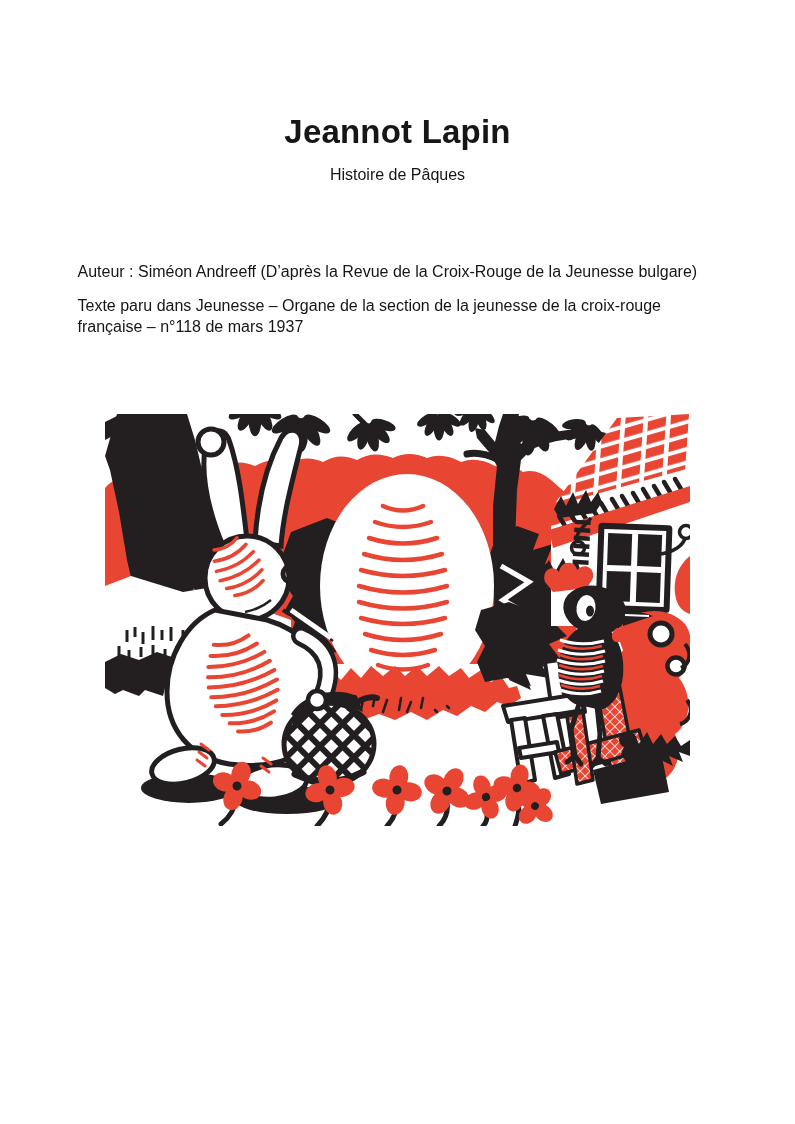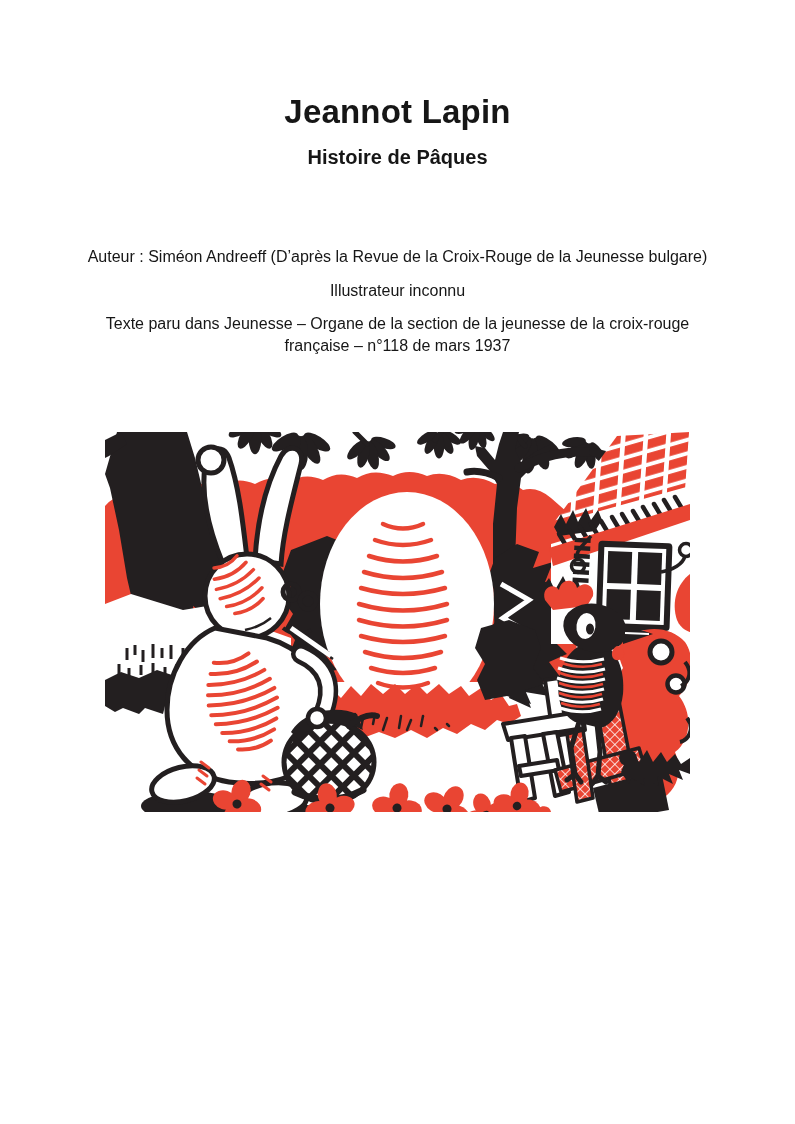--- a/index.html
+++ b/index.html
@@ -1,32 +1,31 @@
 <!DOCTYPE html>
 <html><head>
 <meta charset="utf-8">
 <style>
   html,body{margin:0;padding:0;background:#ffffff;}
   .page{position:relative;width:795px;height:812px;background:#ffffff;overflow:hidden;
-        font-family:"Liberation Sans",sans-serif;color:#161616;}
+        font-family:"Liberation Sans",sans-serif;color:#161616;margin-top:20px;}
   h1{font-size:33px;font-weight:bold;text-align:center;margin:93px 0 0;letter-spacing:.2px;}
-  h2{font-size:20px;font-weight:bold;text-align:center;margin:15px 0 0;}
-  .credit{width:640px;margin:12px auto 0;text-align:center;font-size:16px;line-height:21.5px;}
+  h2{font-size:16px;font-weight:normal;text-align:center;margin:15px 0 0;}
+  .credit{width:640px;margin:12px auto 0;text-align:left;font-size:16px;line-height:21.5px;}
   .credit-first{margin-top:77px;}
   figure{margin:76px 0 0;padding:0;}
   svg{display:block;margin:0 auto;}
 </style>
 </head>
 <body>
 
 <div class="page">
   <h1>Jeannot Lapin</h1>
   <h2>Histoire de Pâques</h2>
   <p class="credit credit-first">Auteur : Siméon Andreeff (D’après la Revue de la Croix-Rouge de la Jeunesse bulgare)</p>
-  <p class="credit">Illustrateur inconnu</p>
   <p class="credit">Texte paru dans Jeunesse – Organe de la section de la jeunesse de la croix-rouge française – n°118 de mars 1937</p>
 
   <figure>
   <svg width="585" height="412" viewBox="0 0 585 412">
     <defs>
       <pattern id="basketweave" width="16" height="16" patternUnits="userSpaceOnUse" patternTransform="rotate(45)">
         <rect width="16" height="16" fill="#ffffff"></rect>
         <rect width="16" height="6" fill="#231f20"></rect>
         <rect width="6" height="16" fill="#231f20"></rect>
       </pattern>

